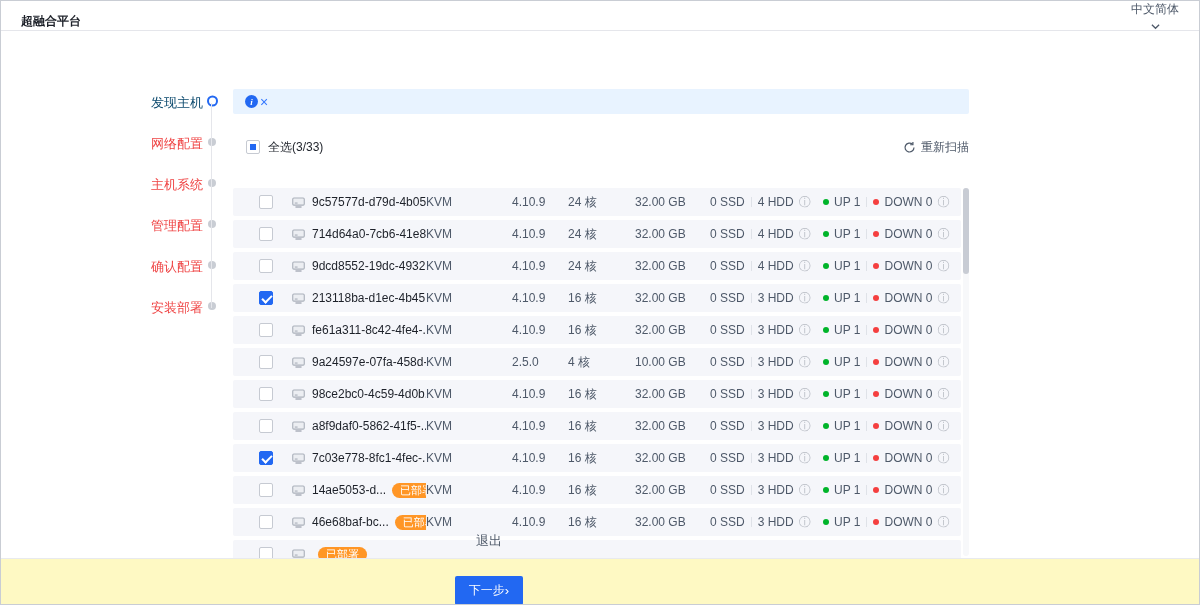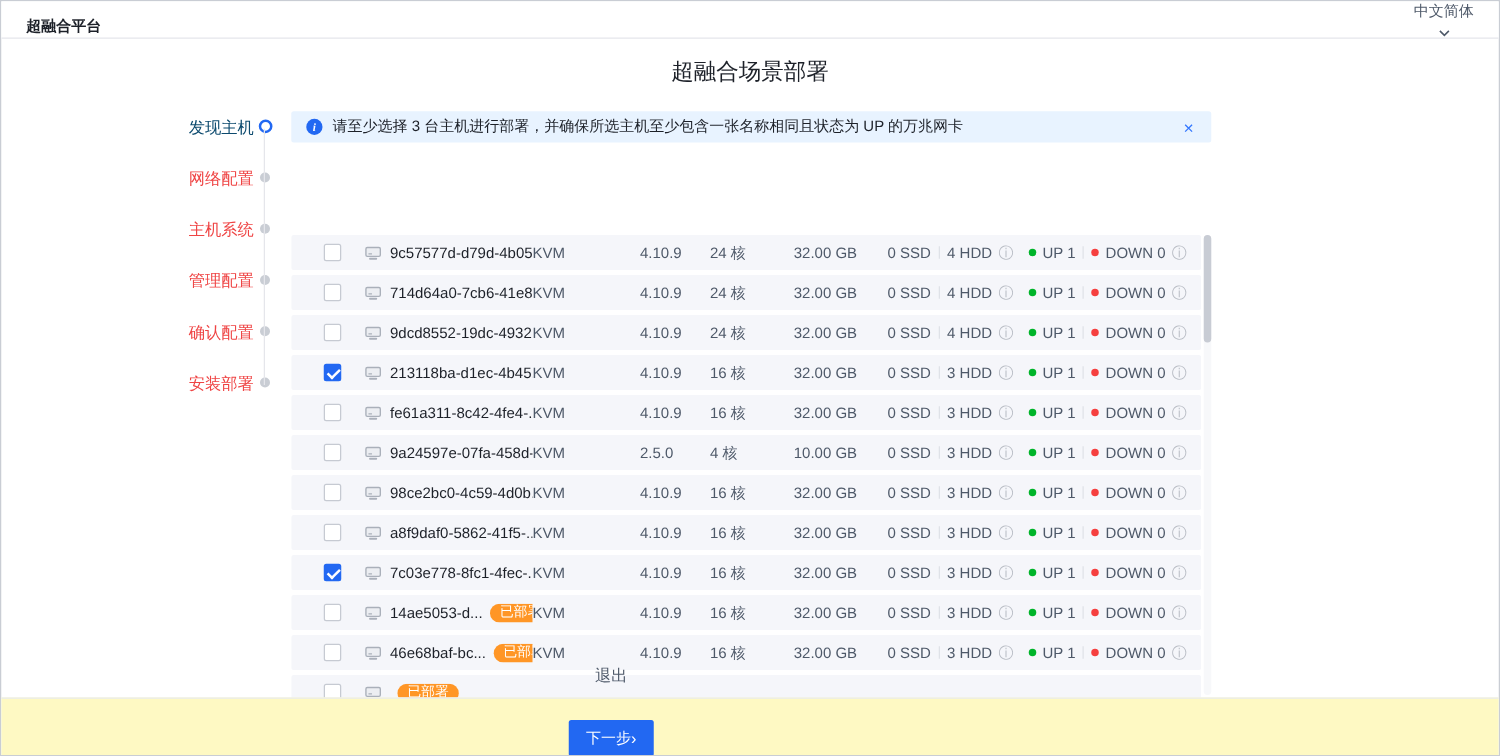--- a/index.html
+++ b/index.html
@@ -81,21 +81,20 @@
           <ellipse cx="8" cy="8" rx="2.8" ry="6.2" fill="none" stroke="#4e5969" stroke-width="1"></ellipse>
           <line x1="1.8" y1="8" x2="14.2" y2="8" stroke="#4e5969" stroke-width="1"></line>
         </svg>
       <span>中文简体</span>
       <svg width="9" height="7" viewBox="0 0 10 7">
           <polyline points="1,1.5 5,5.5 9,1.5" fill="none" stroke="#4e5969" stroke-width="1.4"></polyline>
         </svg>
     </span>
   </header>
 
-  <div class="title">超融合场景部署</div>
 
   <div class="steps">
     <div class="step active" style="top:0">
       <span class="step-label">发现主机</span><span class="step-dot"></span>
     </div>
     <div class="step" style="top:41px">
       <span class="step-label">网络配置</span><span class="step-dot"></span>
     </div>
     <div class="step" style="top:82px">
       <span class="step-label">主机系统</span><span class="step-dot"></span>
@@ -107,24 +106,36 @@
       <span class="step-label">确认配置</span><span class="step-dot"></span>
     </div>
     <div class="step" style="top:205px">
       <span class="step-label">安装部署</span><span class="step-dot"></span>
     </div>
   </div>
   <div class="steps-line"></div>
 
   <div class="banner">
     <span class="banner-ico">i</span>
-    <span class="banner-text">请至少选择 3 台主机进行部署，并确保所选主机至少包含一张名称相同且状态为 UP 的万兆网卡</span>
     <span class="banner-close">×</span>
   </div>
 
+  <div class="toolbar">
+    <span class="select-all">
+      <span class="checkbox indeterminate"></span>
+      <span>全选(3/33)</span>
+    </span>
+    <span class="rescan">
+      <svg width="13" height="13" viewBox="0 0 16 16">
+          <path d="M13.5 8a5.5 5.5 0 1 1-1.7-3.95" fill="none" stroke="#4e5969" stroke-width="1.5"></path>
+          <path d="M12.2 1.2 12.2 4.6 8.8 4.6" fill="none" stroke="#4e5969" stroke-width="1.5"></path>
+        </svg>
+      <span>重新扫描</span>
+    </span>
+  </div>
 
 
   <div class="rows">
       <div class="row grid-cols">
         <span class="cell c-check">
           <span class="checkbox"></span>
         </span>
         <span class="cell c-sn">
           <svg class="srv" width="15" height="13" viewBox="0 0 16 14">
             <rect x="1.8" y="2.2" width="12.4" height="7.6" rx="1.2" fill="#eceef2" stroke="#aab0ba" stroke-width="1.2"></rect>

